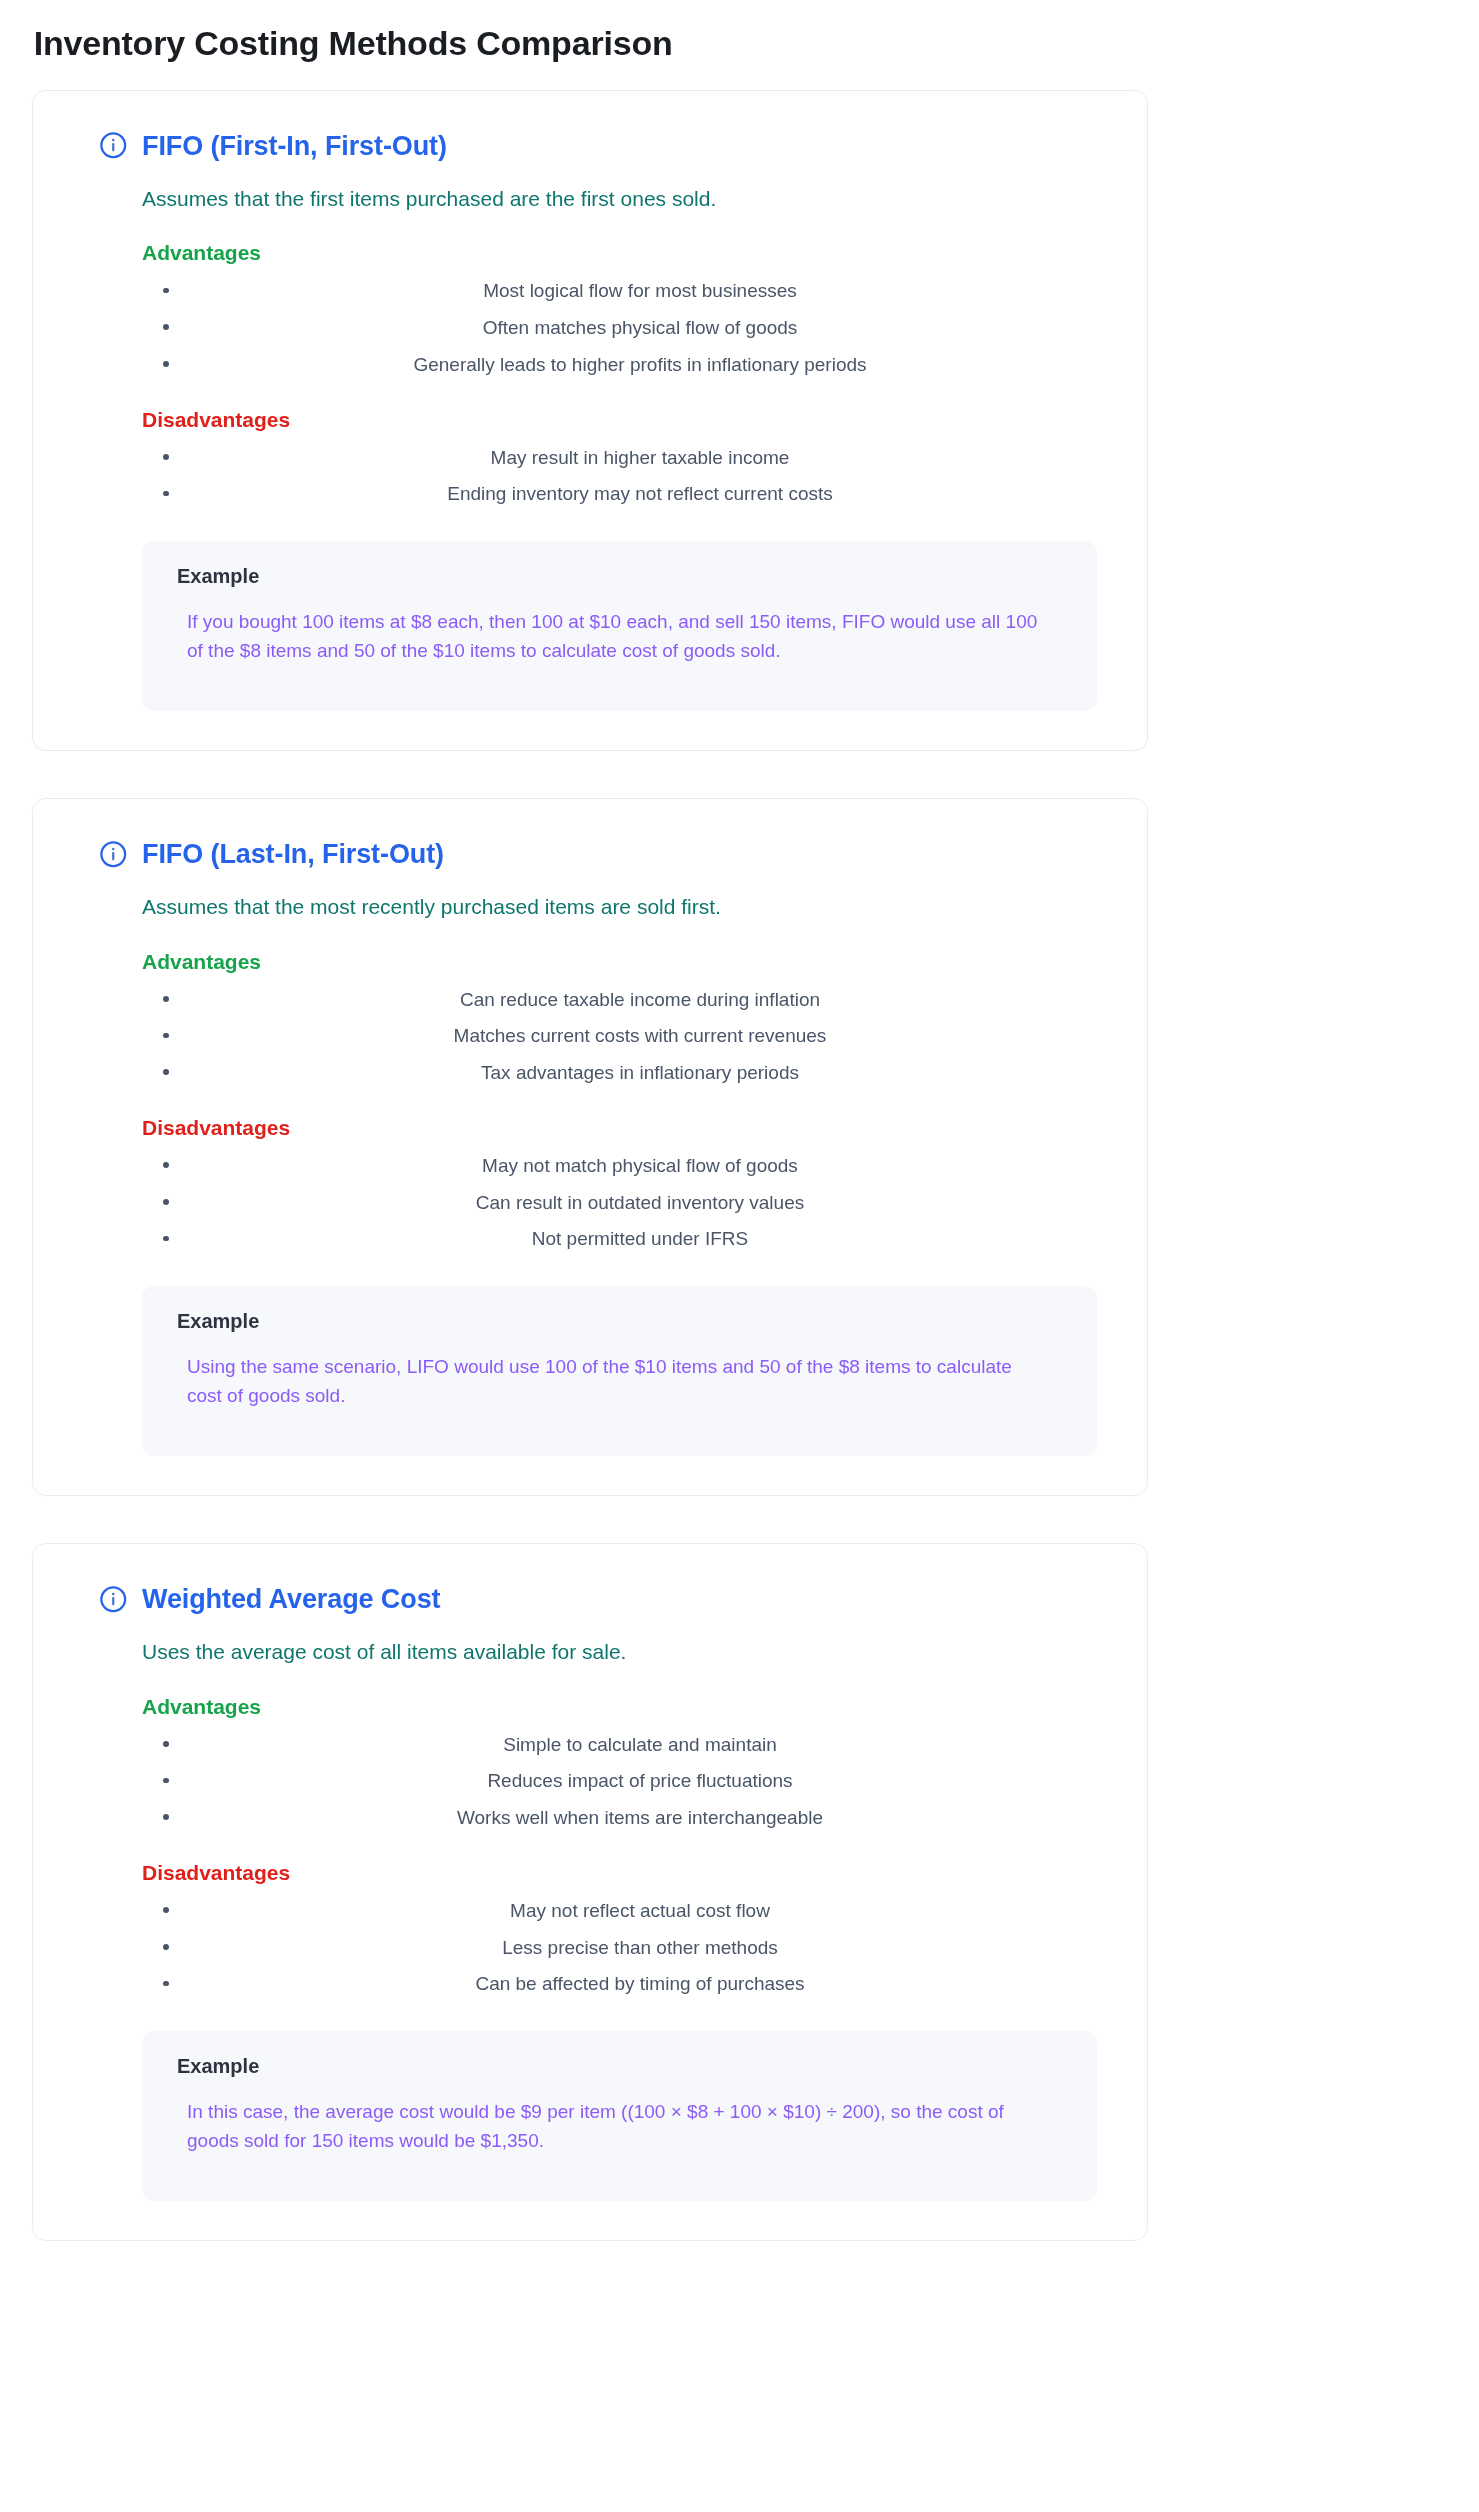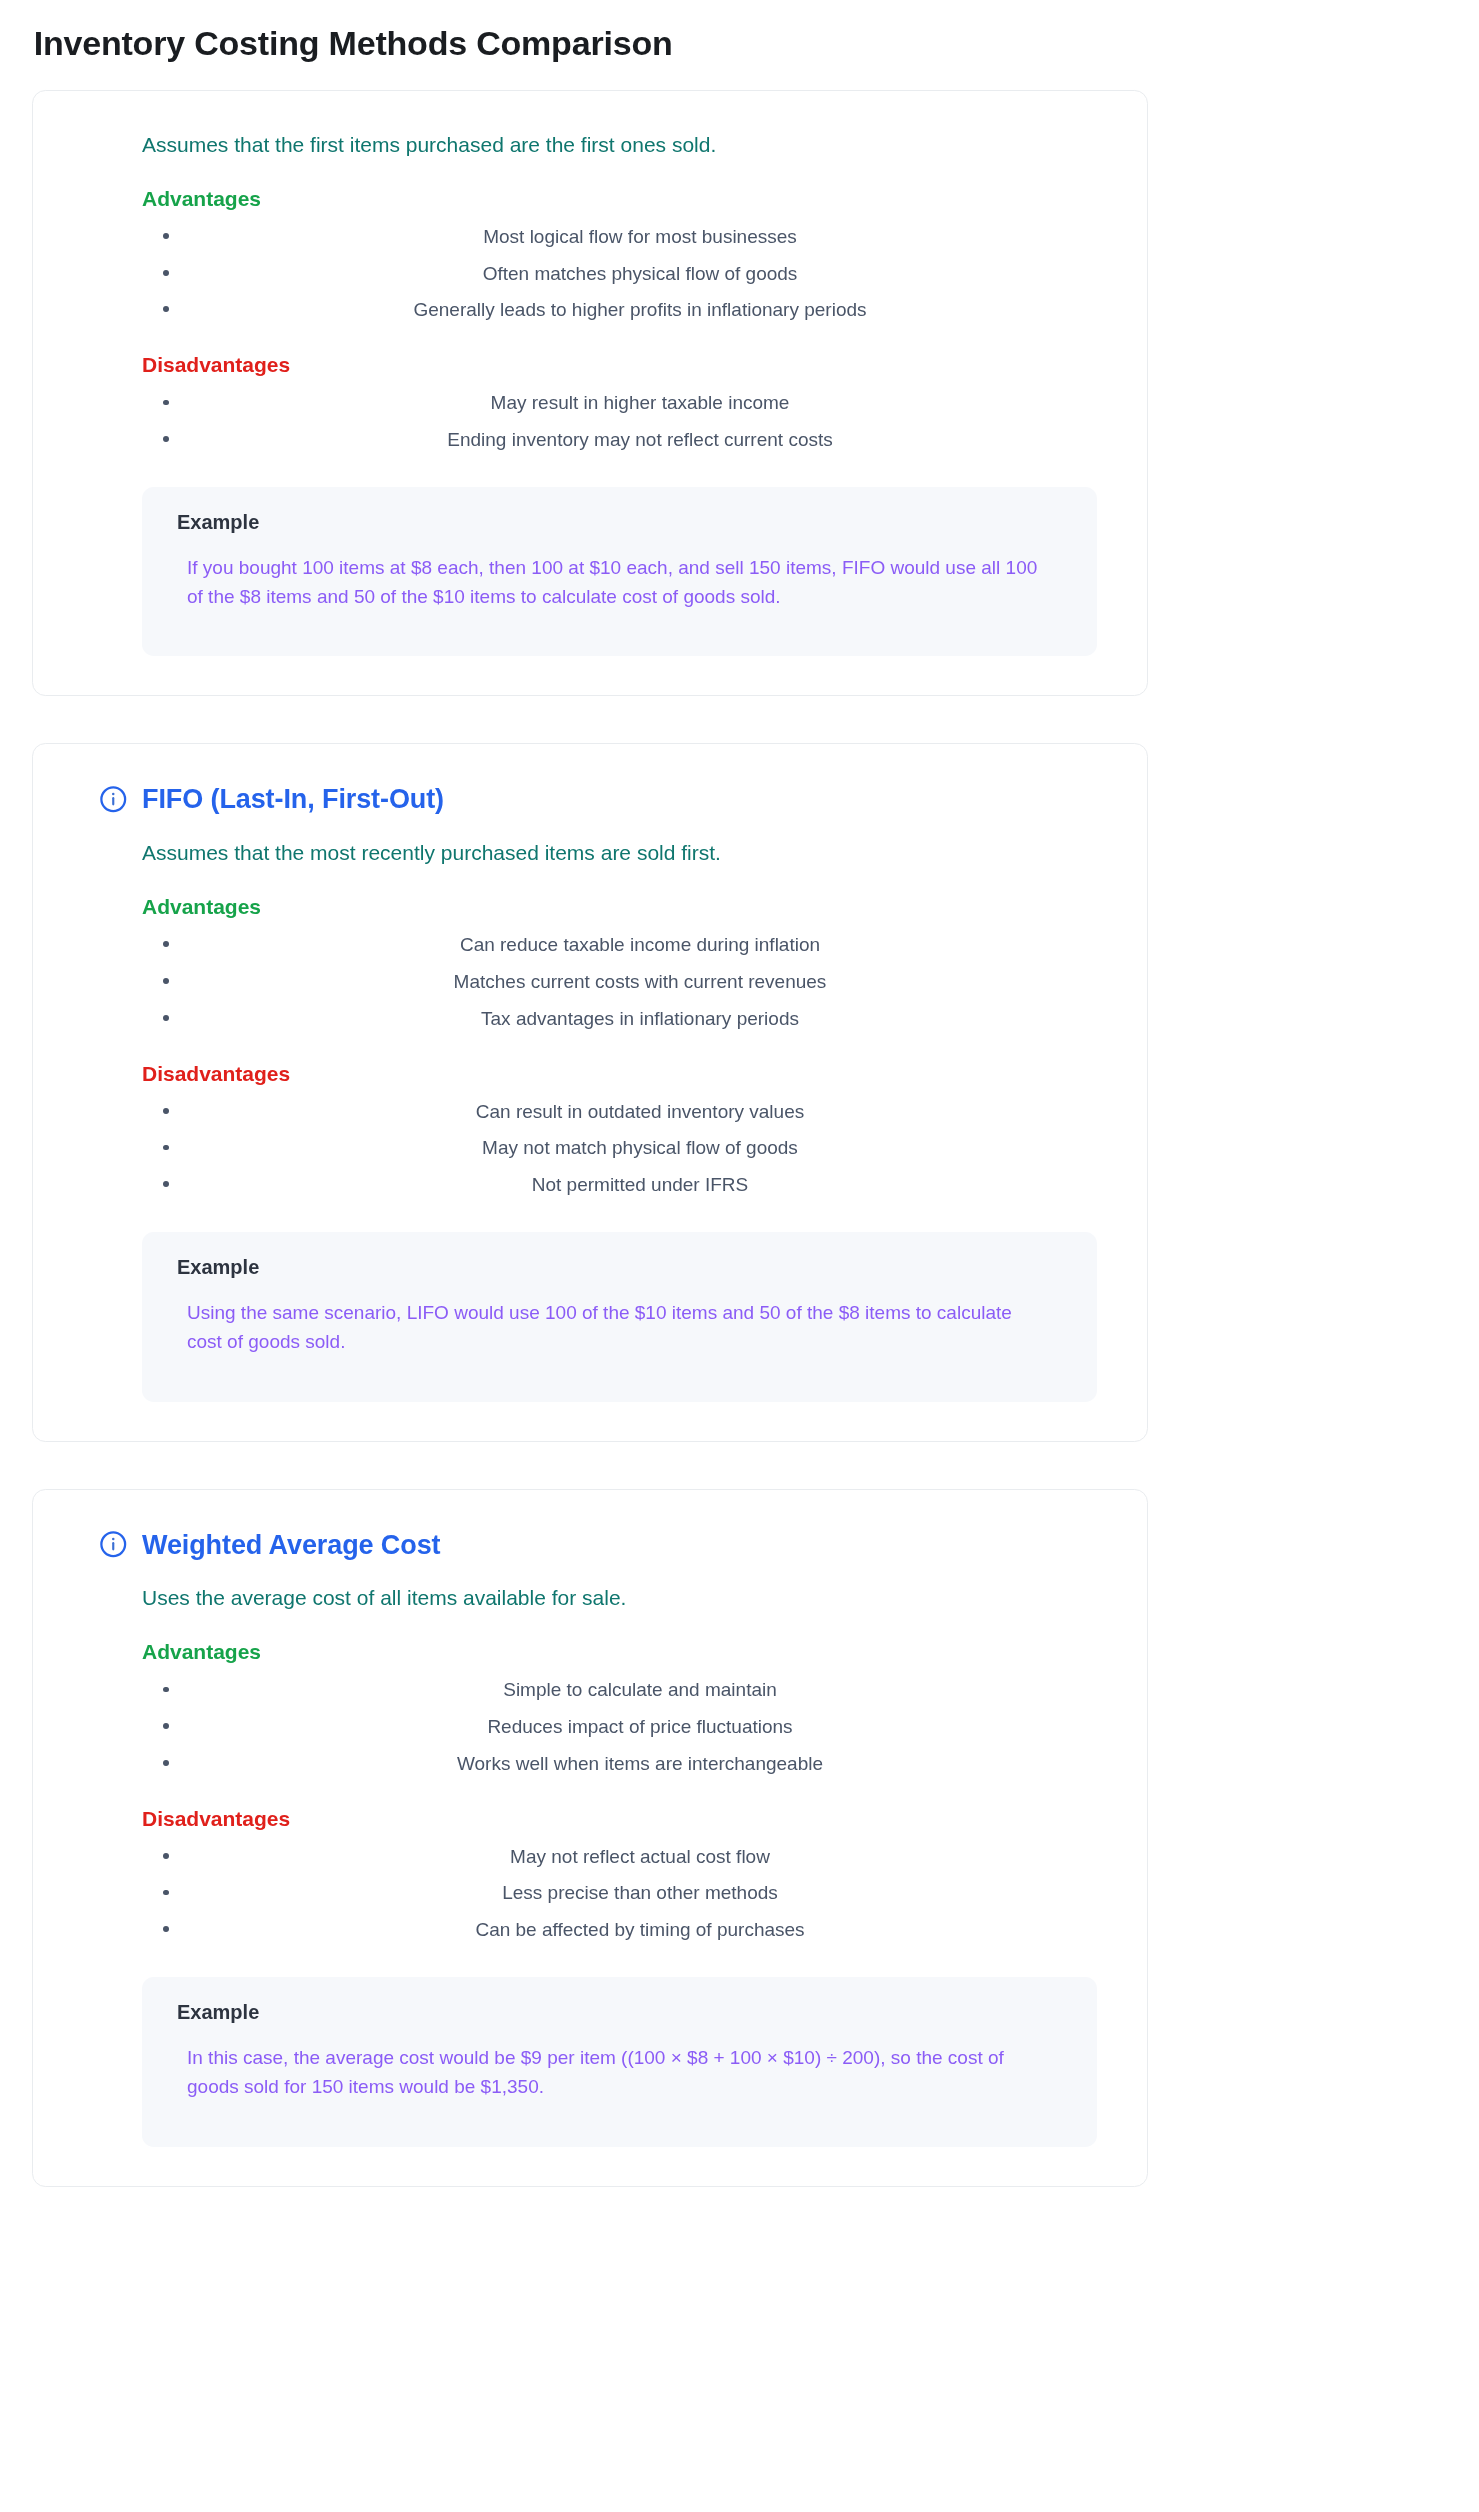--- a/index.html
+++ b/index.html
@@ -118,20 +118,28 @@
   }
 </style>
 </head>
 <body>
 
 <div class="page">
 
   <h1 class="page-title">Inventory Costing Methods Comparison</h1>
 
   <div class="card">
+    <div class="card-header">
+      <svg class="info-icon" viewBox="0 0 24 24" aria-hidden="true">
+        <circle cx="12" cy="12" r="10" fill="none" stroke="#2563eb" stroke-width="1.9"></circle>
+        <circle cx="12" cy="7.6" r="1.05" fill="#3b6fd4"></circle>
+        <rect x="11.1" y="10.2" width="1.8" height="7" rx="0.9" fill="#3b6fd4"></rect>
+      </svg>
+      <span class="card-title">FIFO (First-In, First-Out)</span>
+    </div>
     <p class="card-desc">Assumes that the first items purchased are the first ones sold.</p>
 
     <h3 class="section-heading advantages">Advantages</h3>
     <ul class="bullet-list">
       <li>Most logical flow for most businesses</li>
       <li>Often matches physical flow of goods</li>
       <li>Generally leads to higher profits in inflationary periods</li>
     </ul>
 
     <h3 class="section-heading disadvantages">Disadvantages</h3>
@@ -159,22 +167,22 @@
 
     <h3 class="section-heading advantages">Advantages</h3>
     <ul class="bullet-list">
       <li>Can reduce taxable income during inflation</li>
       <li>Matches current costs with current revenues</li>
       <li>Tax advantages in inflationary periods</li>
     </ul>
 
     <h3 class="section-heading disadvantages">Disadvantages</h3>
     <ul class="bullet-list disadv-list">
+      <li>May not match physical flow of goods</li>
       <li>Can result in outdated inventory values</li>
-      <li>May not match physical flow of goods</li>
       <li>Not permitted under IFRS</li>
     </ul>
 
     <div class="example-box">
       <div class="example-title">Example</div>
       <p class="example-text">Using the same scenario, LIFO would use 100 of the $10 items and 50 of the $8 items to calculate cost of goods sold.</p>
     </div>
   </div>
 
   <div class="card">

